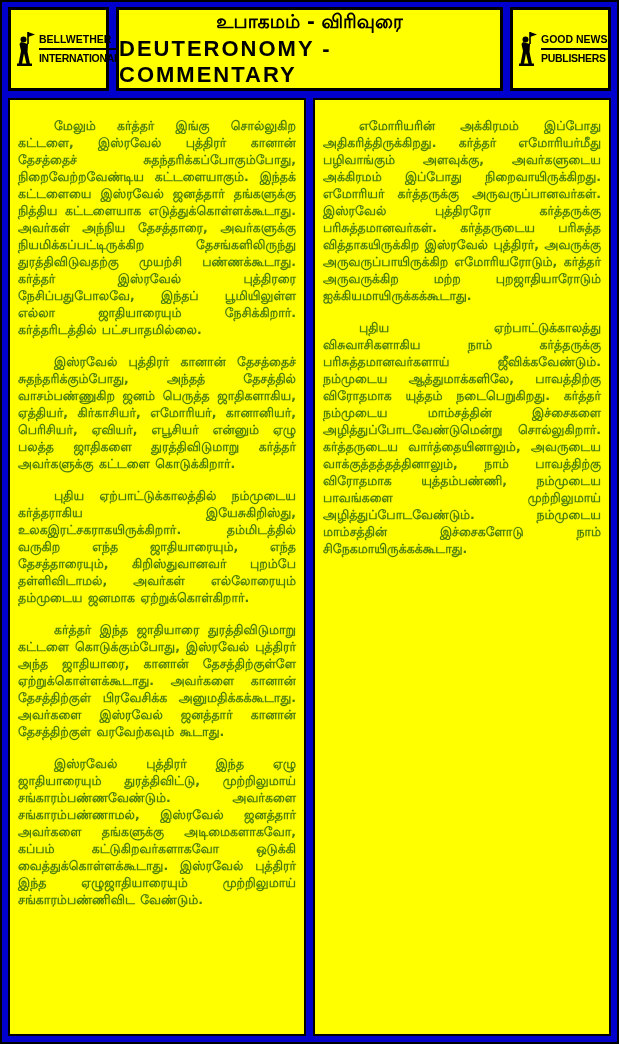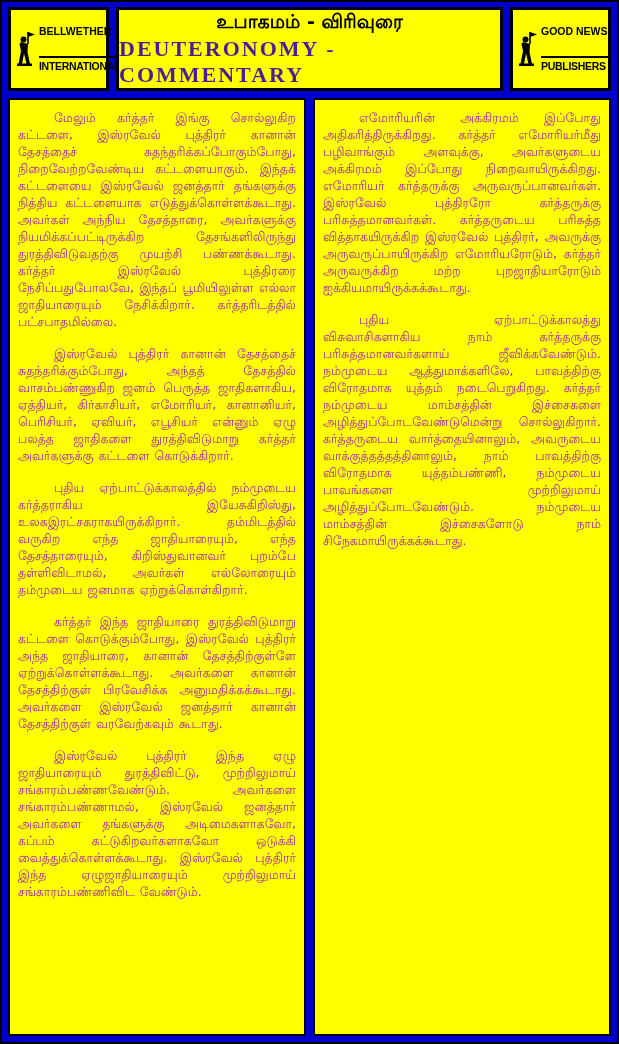--- a/index.html
+++ b/index.html
@@ -17,55 +17,55 @@
   .header { display:flex; gap:7px; flex:0 0 58px; }
   .logo-box {
     width:101px; box-sizing:border-box;
     background:#FFFF00; border:3px solid #000;
     display:flex; align-items:center; gap:3px; padding:2px 3px;
   }
   .logo-text { display:flex; flex-direction:column; line-height:1.25; }
   .logo-line1 {
     font-family:"Liberation Sans", sans-serif;
     font-weight:bold; font-size:10.5px; color:#000;
-    border-bottom:2px solid #000; padding-bottom:18px; white-space:nowrap;
+    border-bottom:2px solid #000; padding-bottom:1px; white-space:nowrap;
   }
   .logo-line2 {
     font-family:"Liberation Sans", sans-serif;
     font-weight:bold; font-size:10.5px; color:#000;
     margin-top:2px; white-space:nowrap; letter-spacing:-0.3px;
   }
   .title-box {
     flex:1; box-sizing:border-box;
     background:#FFFF00; border:3px solid #000;
     display:flex; flex-direction:column; justify-content:flex-start; align-items:center;
     gap:1px;
   }
   .title-tamil {
     font-weight:bold; font-size:19px; color:#000;
     font-family:"DejaVu Sans", sans-serif;
   }
   .title-english {
-    font-family:Liberation Serif, serif;
-    font-weight:bold; font-size:22px; letter-spacing:2px; color:#4c1d95;
+    font-family:Liberation Sans, sans-serif;
+    font-weight:bold; font-size:22px; letter-spacing:2px; color:#000000;
   }
   
   .columns { flex:1; display:flex; gap:7px; min-height:0; }
   .column {
     flex:1; box-sizing:border-box;
     background:#FFFF00; border:2px solid #000;
     padding:9px 8px; overflow:hidden;
   }
   .column p {
-    margin:0 0 15px 0;
+    margin:8px 0 15px 0;
     text-indent:36px;
     text-align:justify;
-    font-weight:normal;
+    font-weight:bold;
     font-size:12.5px; line-height:17px;
-    color:#a21caf; word-spacing:1px;
+    color:#4d7c0f; word-spacing:1px;
   }
   .icon-wrap { flex:0 0 auto; display:flex; align-items:flex-end; }
 </style>
 </head>
 <body>
 
 <div class="page">
 
   <div class="header">
 

